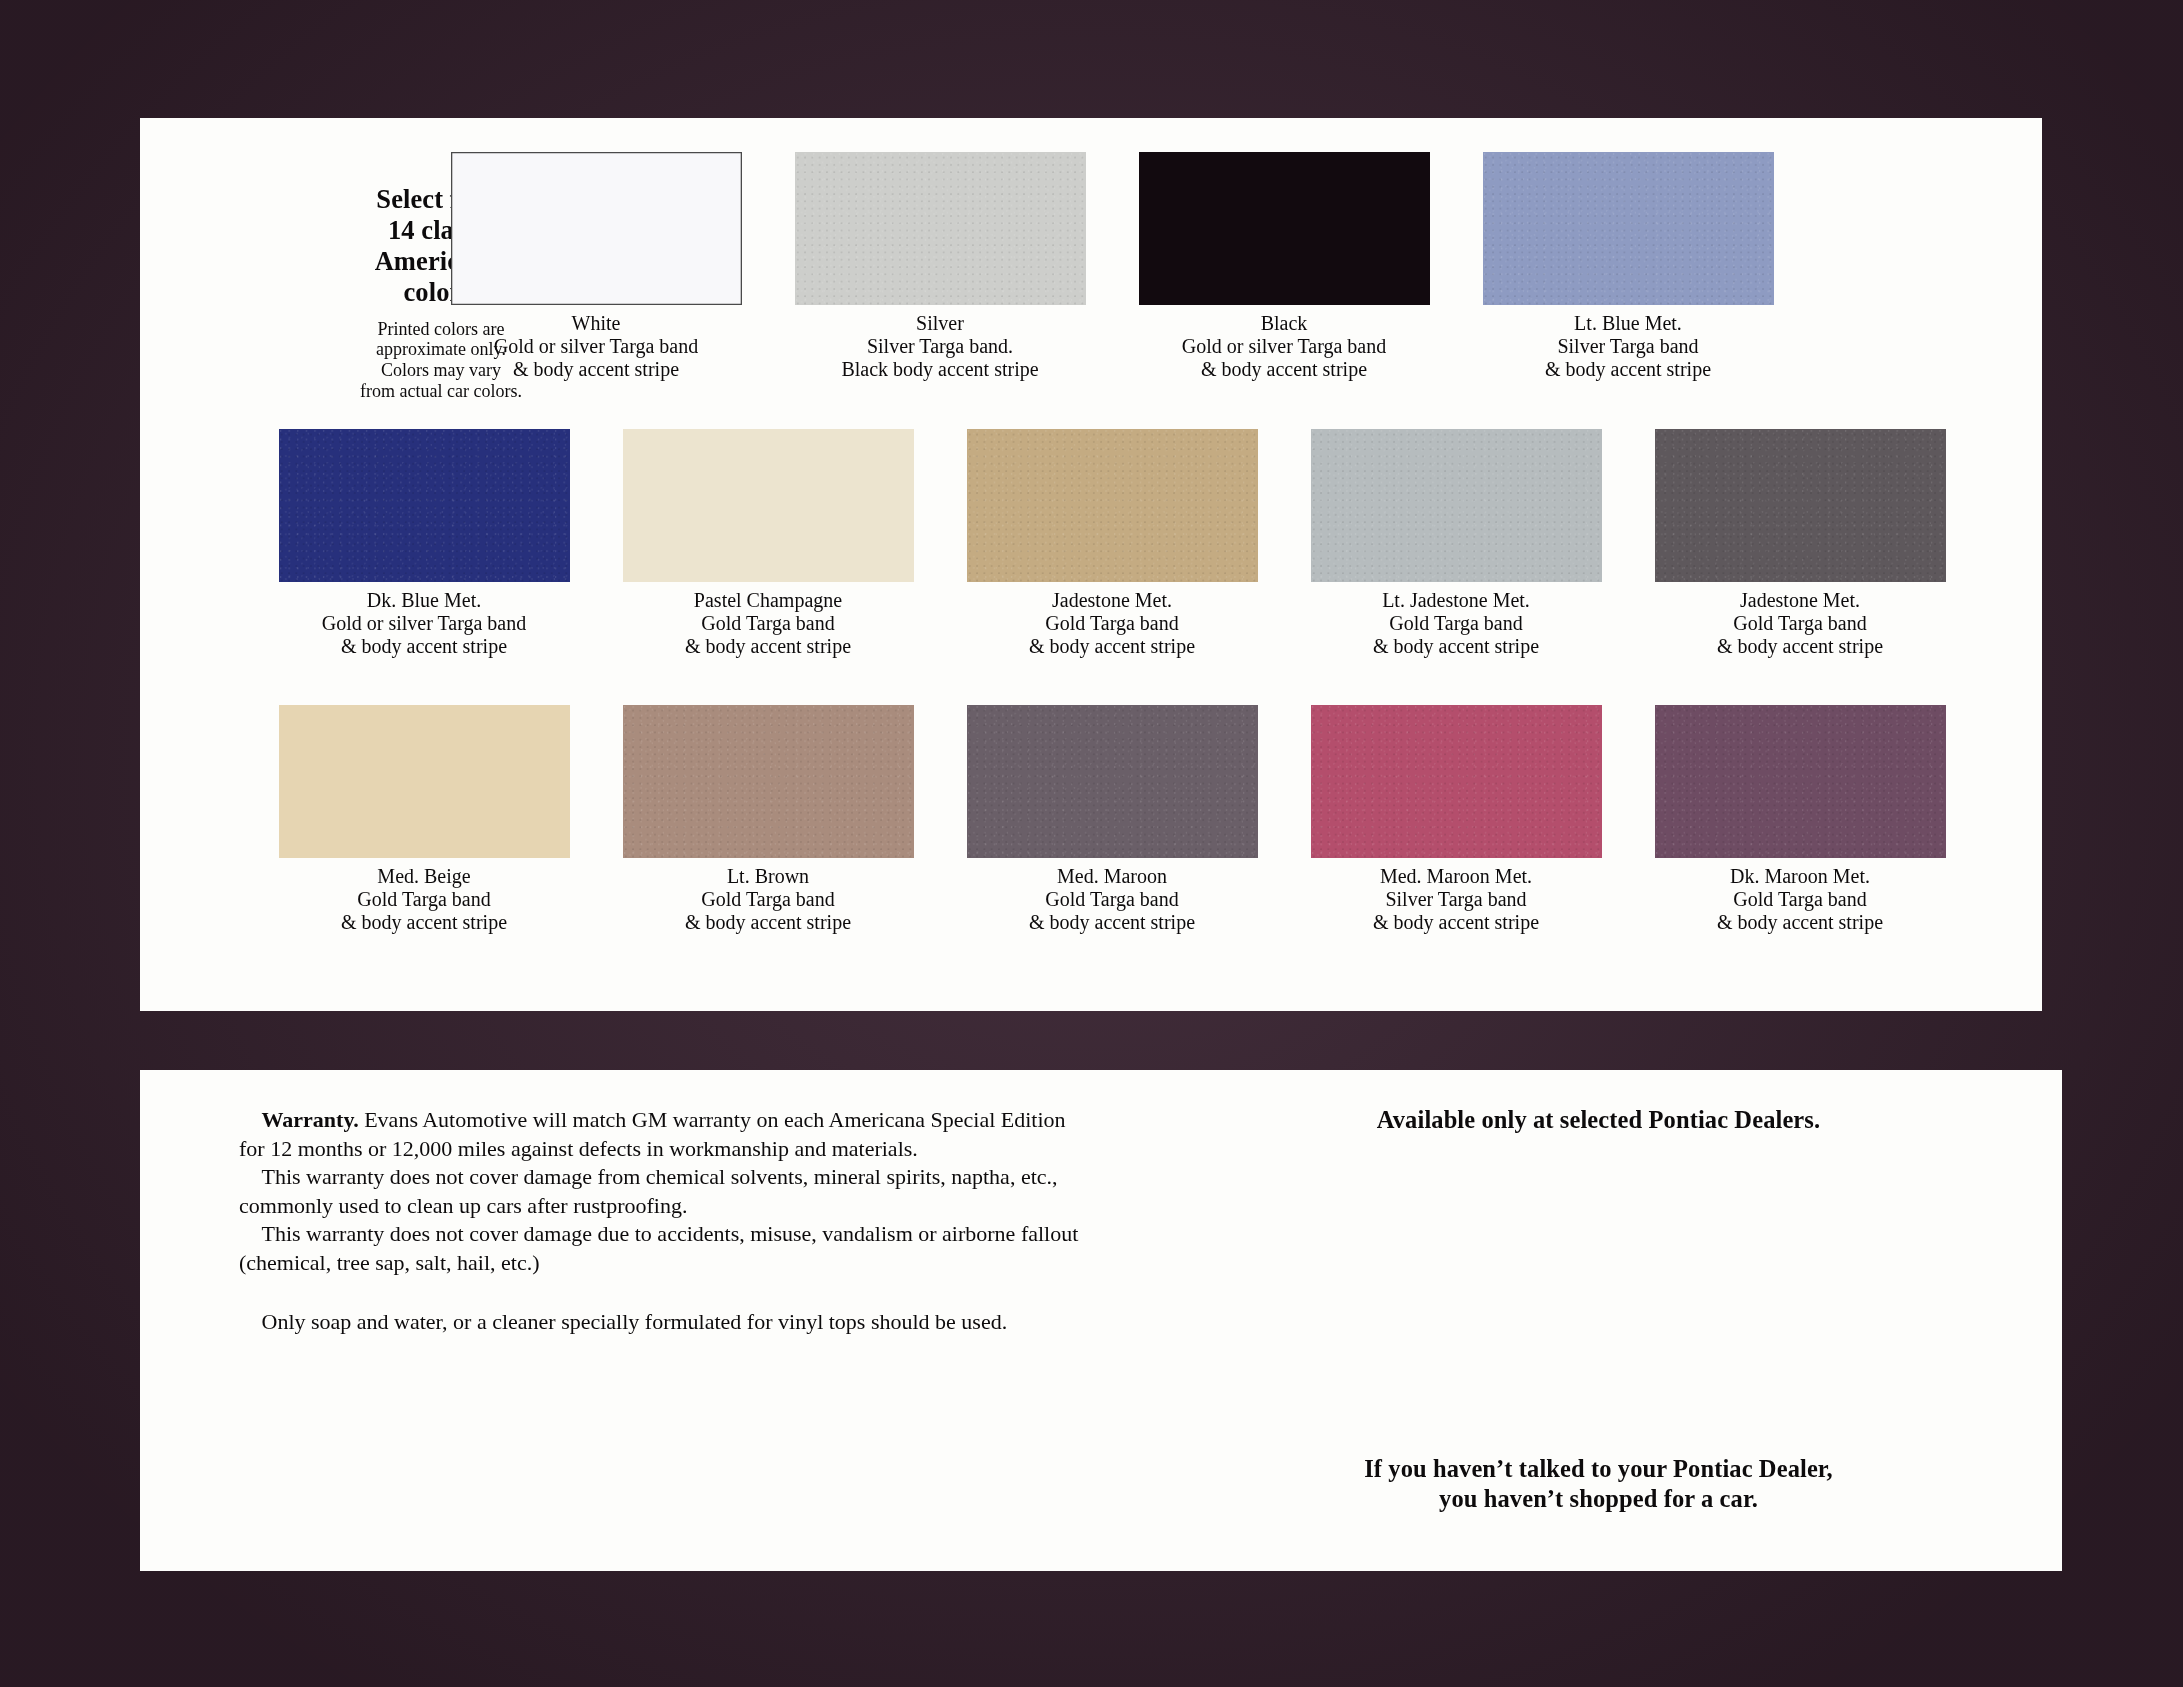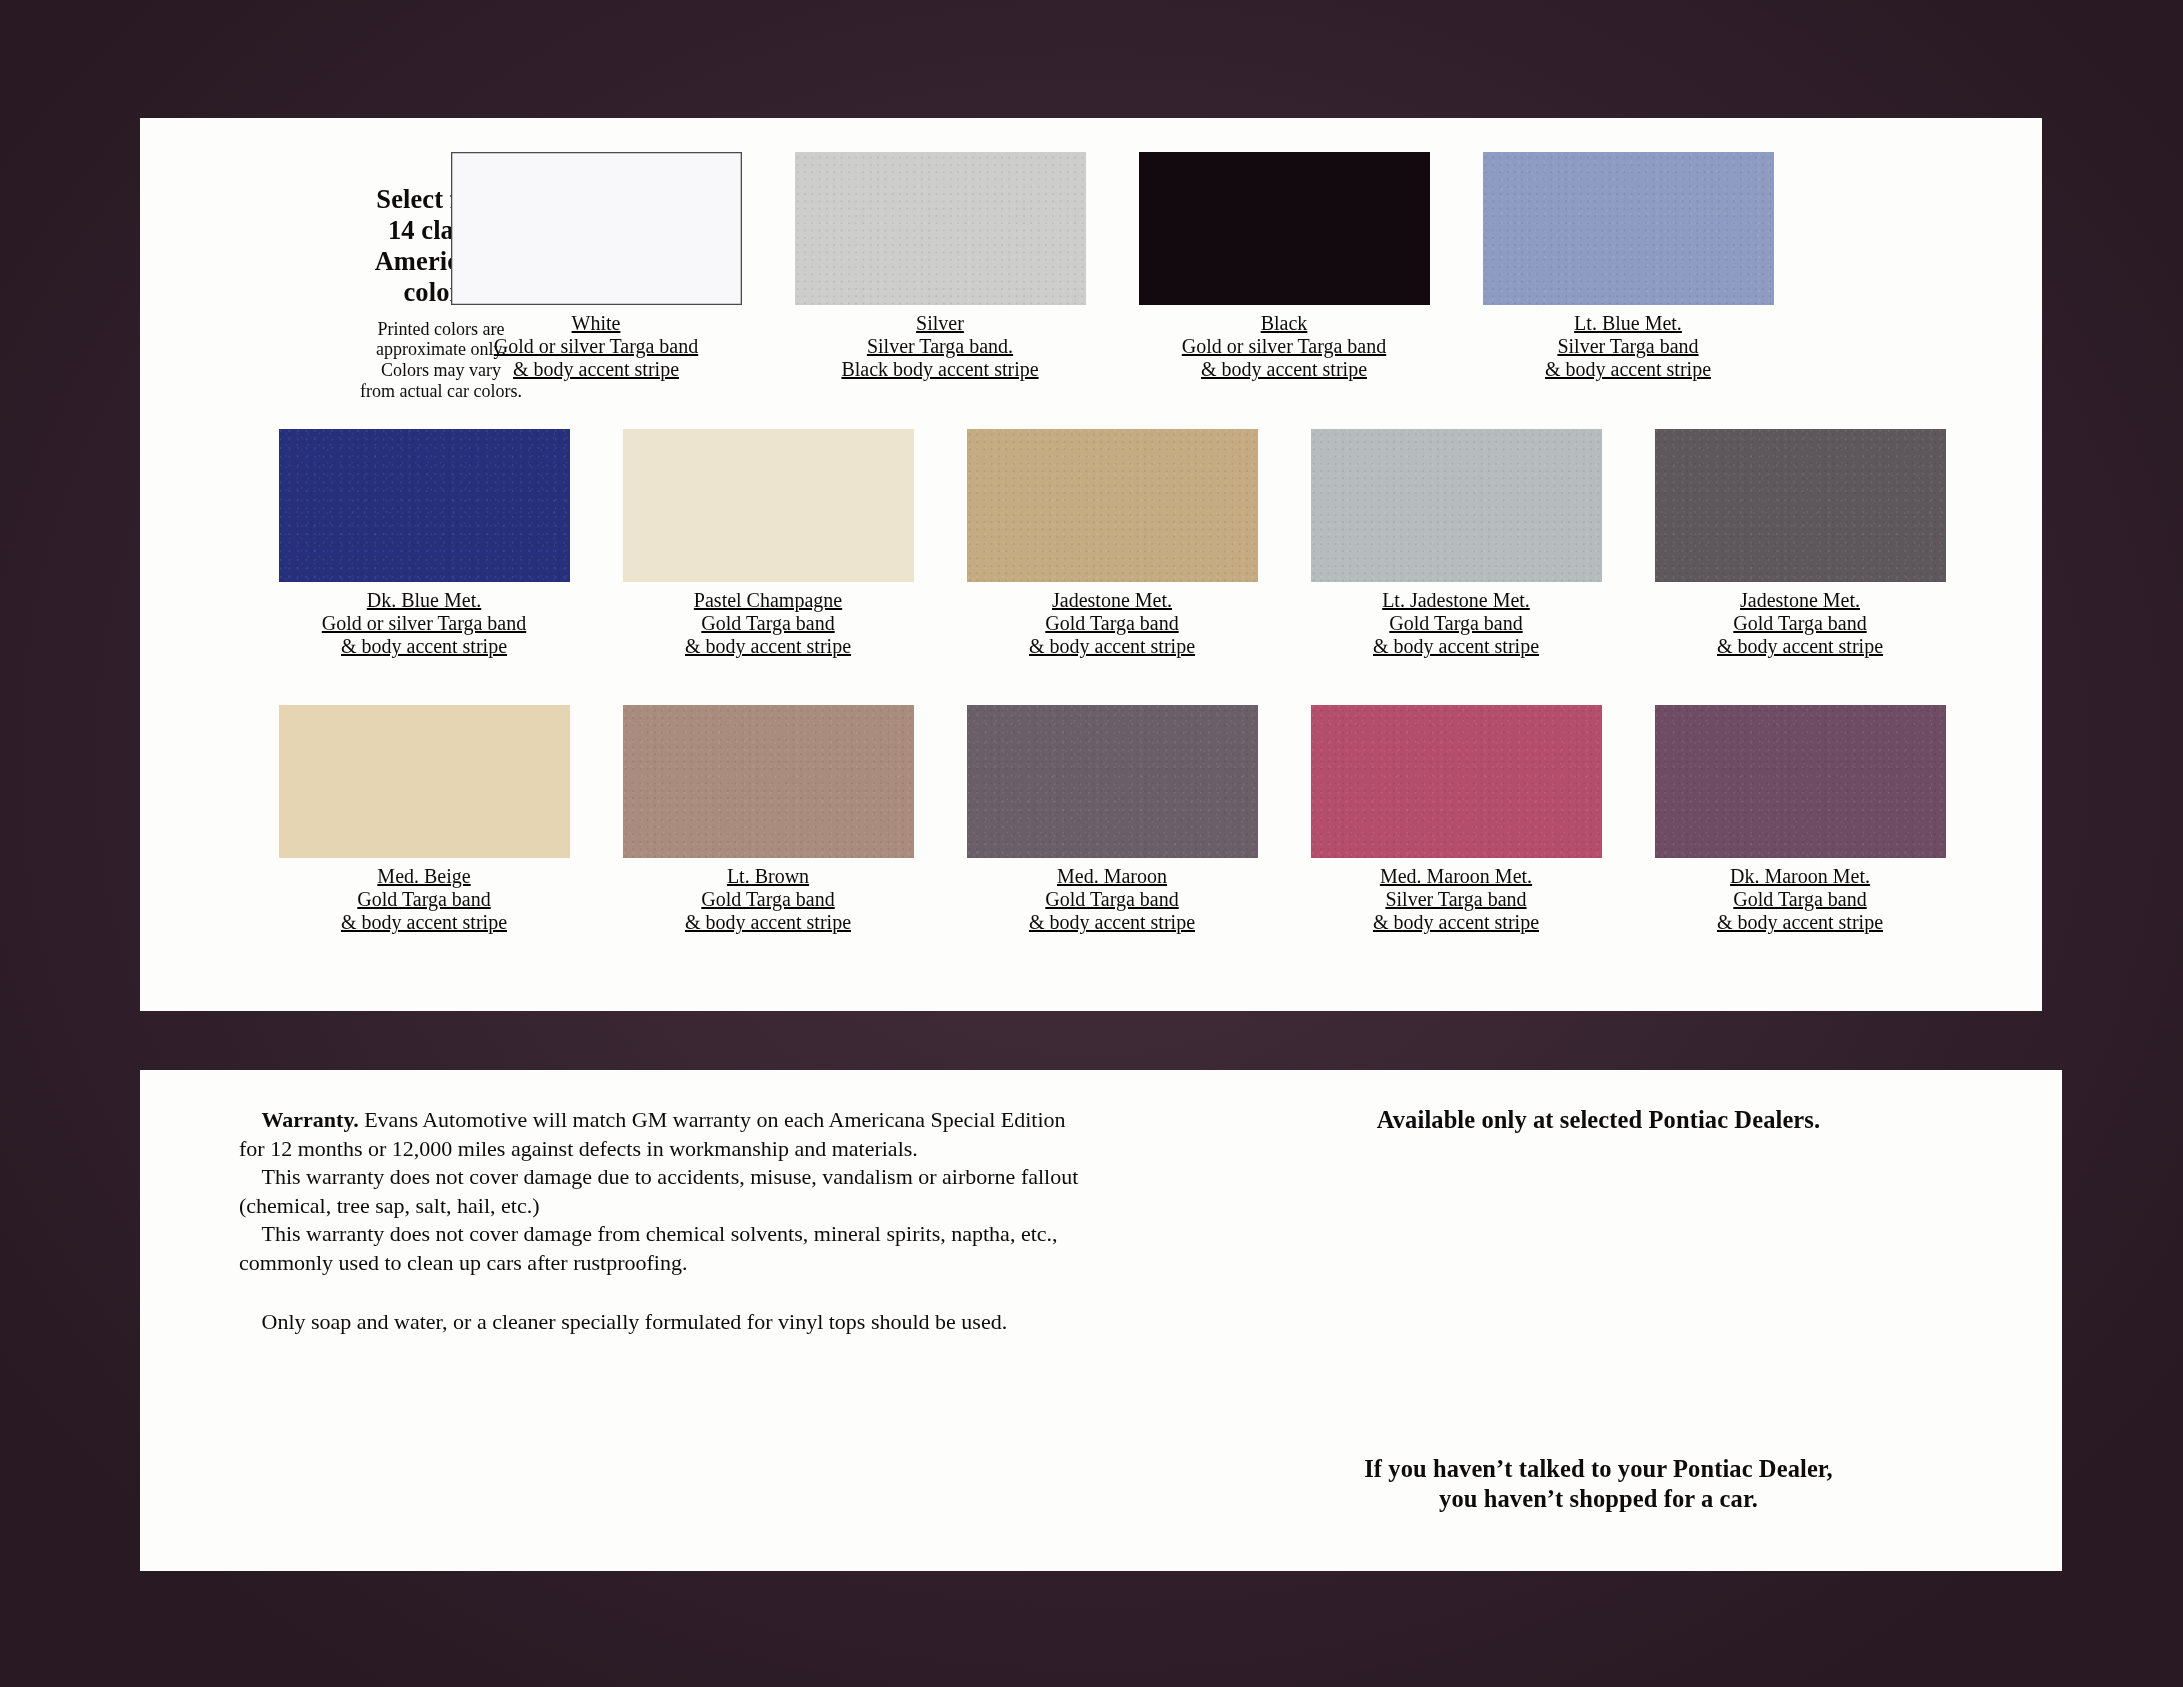--- a/index.html
+++ b/index.html
@@ -104,21 +104,20 @@
   }
   .caption .name { display: block; }
   .caption .l2 { display: block; }
   .caption .l3 { display: block; }
 
   
   .grid-row {
     position: absolute;
     left: 232px;
     display: flex;
-    text-decoration: underline;
   }
   #row-1 { top: 34px; }
   #row-2 { top: 311px; }
   #row-3 { top: 587px; }
 
   
   #legal-left {
     position: absolute;
     left: 99px;
     top: 36px;
@@ -303,22 +302,22 @@
           </div>
         </div>
       </div>
 
   </div>
 
   <div class="panel" id="legal-panel">
 
     <div id="legal-left">
       <p class="indent"><span class="lead">Warranty.</span><span> Evans Automotive will match GM warranty on each Americana Special Edition for 12 months or 12,000 miles against defects in workmanship and materials.</span></p>
+      <p class="indent">This warranty does not cover damage from chemical solvents, mineral spirits, naptha, etc., commonly used to clean up cars after rustproofing.</p>
       <p class="indent">This warranty does not cover damage due to accidents, misuse, vandalism or airborne fallout (chemical, tree sap, salt, hail, etc.)</p>
-      <p class="indent">This warranty does not cover damage from chemical solvents, mineral spirits, naptha, etc., commonly used to clean up cars after rustproofing.</p>
       <div class="gap"></div>
       <p class="indent">Only soap and water, or a cleaner specially formulated for vinyl tops should be used.</p>
     </div>
 
     <div id="legal-right">
       <div id="tagline">
         <span>If you haven’t talked to your Pontiac Dealer,</span>
         <span class="t2">you haven’t shopped for a car.</span>
       </div>
       <div id="dealer-line">Available only at selected Pontiac Dealers.</div>

